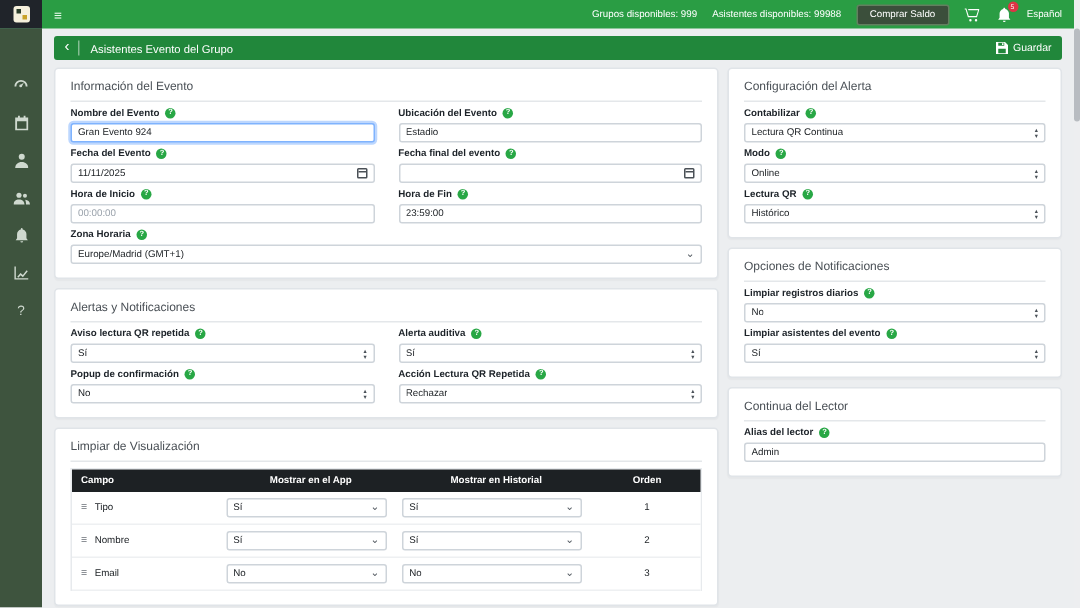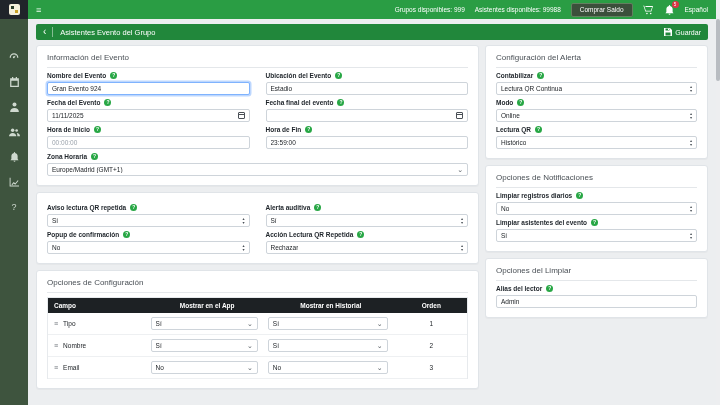--- a/index.html
+++ b/index.html
@@ -212,20 +212,21 @@
             </div>
             <div class="ctl sel">
               <span class="val">Europe/Madrid (GMT+1)</span>
               <span class="chevron">⌄</span>
             </div>
           </div>
         </div>
       </section>
 
       <section class="card">
+        <div class="section-title">Alertas y Notificaciones</div>
         <div class="grid2">
           <div class="field">
             <div class="flabel">
               <span>Aviso lectura QR repetida</span>
               <span class="help">?</span>
             </div>
             <div class="ctl sel">
               <span class="val">Sí</span>
               <span class="carets">
                   <span>▴</span>
@@ -269,21 +270,21 @@
               <span class="carets">
                   <span>▴</span>
                   <span>▾</span>
                 </span>
             </div>
           </div>
         </div>
       </section>
 
       <section class="card">
-        <div class="section-title">Opciones de Configuración</div>
+        <div class="section-title">Limpiar de Visualización</div>
         <div class="tbl">
           <div class="tbl-head">
             <span class="hc">Campo</span>
             <span class="hc tc">Mostrar en el App</span>
             <span class="hc tc">Mostrar en Historial</span>
             <span class="hc tc">Orden</span>
           </div>
 
           <div class="tbl-row">
             <div class="campo-cell">
@@ -417,21 +418,21 @@
             <span class="val">Sí</span>
             <span class="carets">
                 <span>▴</span>
                 <span>▾</span>
               </span>
           </div>
         </div>
       </section>
 
       <section class="card">
-        <div class="section-title">Opciones del Limpiar</div>
+        <div class="section-title">Continua del Lector</div>
         <div class="field">
           <div class="flabel">
             <span>Alias del lector</span>
             <span class="help">?</span>
           </div>
           <input class="ctl" value="Admin" style="">
         </div>
       </section>
     </div>
   </div>

